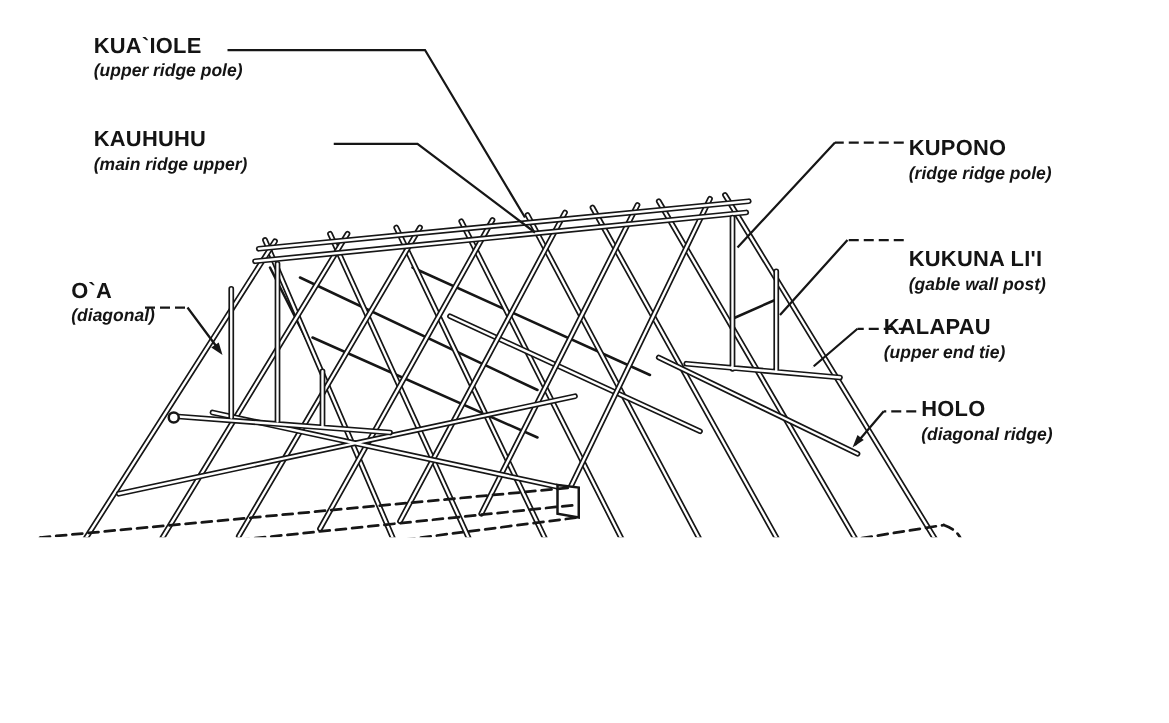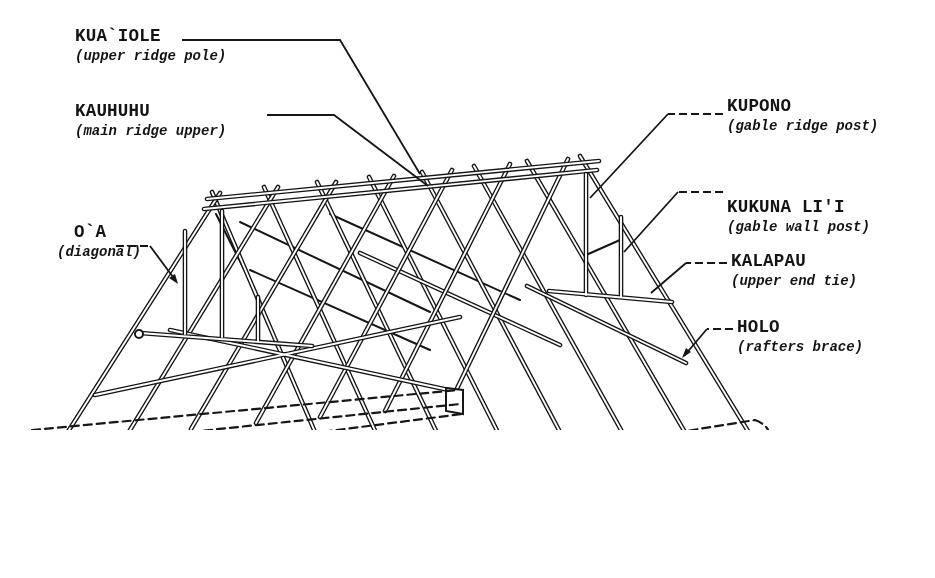--- a/index.html
+++ b/index.html
@@ -1,33 +1,33 @@
 <!DOCTYPE html>
 <html><head>
 <meta charset="utf-8">
 <style>
   html,body{margin:0;padding:0;background:#ffffff;}
   .figure{position:relative;width:935px;height:430px;background:#ffffff;overflow:hidden;
-          font-family:Liberation Mono, monospace;border-radius:24px;}
+          font-family:Liberation Sans, sans-serif;border-radius:24px;}
   .figure svg{position:absolute;left:0;top:0;}
   
   .th{stroke:#161616;stroke-width:2;fill:none;stroke-linecap:round;}
   .po{stroke:#161616;stroke-width:4.6;fill:none;stroke-linecap:round;stroke-linejoin:round;}
   .pi{stroke:#ffffff;stroke-width:1.9;fill:none;stroke-linecap:round;stroke-linejoin:round;}
   .dash{stroke:#161616;stroke-width:2.2;fill:none;stroke-dasharray:8 5;stroke-linecap:round;}
   .lead{stroke:#161616;stroke-width:1.8;fill:none;}
   .leadd{stroke:#161616;stroke-width:1.8;fill:none;stroke-dasharray:8 4;}
   .arrow{fill:#161616;stroke:none;}
   .cap{fill:#ffffff;stroke:#161616;stroke-width:2;}
   .knob{fill:#ffffff;stroke:#161616;stroke-width:2;}
   
   .label{position:absolute;color:#141414;font-weight:bold;line-height:1.25;white-space:nowrap;}
   .term{font-size:17.5px;letter-spacing:.2px;}
   .desc{font-size:14px;font-style:italic;}
-  .ml{margin-left:17px;}
+  .ml{margin-left:0;}
 </style>
 </head>
 <body>
 
 <div class="figure">
 
   <svg width="935" height="578" viewBox="0 0 935 578">
 
     <g>
       <path class="th" d="M216,214 L258,297 M240,222 L430,312 M330,214 L520,300 M586,255 L620,240 M250,270 L430,350"></path>
@@ -88,33 +88,33 @@
   <div class="label" style="left:75px;top:101px">
     <div class="term">KAUHUHU</div>
     <div class="desc">(main ridge upper)</div>
   </div>
 
   <div class="label" style="left:57px;top:222px">
     <div class="term ml">O`A</div>
     <div class="desc">(diagonal)</div>
   </div>
 
-  <div class="label" style="left:727px;top:96px">
+  <div class="label" style="left:727px;top:108px">
     <div class="term">KUPONO</div>
-    <div class="desc">(gable ridge post)</div>
+    <div class="desc">(ridge ridge pole)</div>
   </div>
 
   <div class="label" style="left:727px;top:197px">
     <div class="term">KUKUNA LI'I</div>
     <div class="desc">(gable wall post)</div>
   </div>
 
-  <div class="label" style="left:731px;top:251px">
+  <div class="label" style="left:707px;top:251px">
     <div class="term">KALAPAU</div>
     <div class="desc">(upper end tie)</div>
   </div>
 
   <div class="label" style="left:737px;top:317px">
     <div class="term">HOLO</div>
-    <div class="desc">(rafters brace)</div>
+    <div class="desc">(diagonal ridge)</div>
   </div>
 
 </div>
 
 </body></html>

